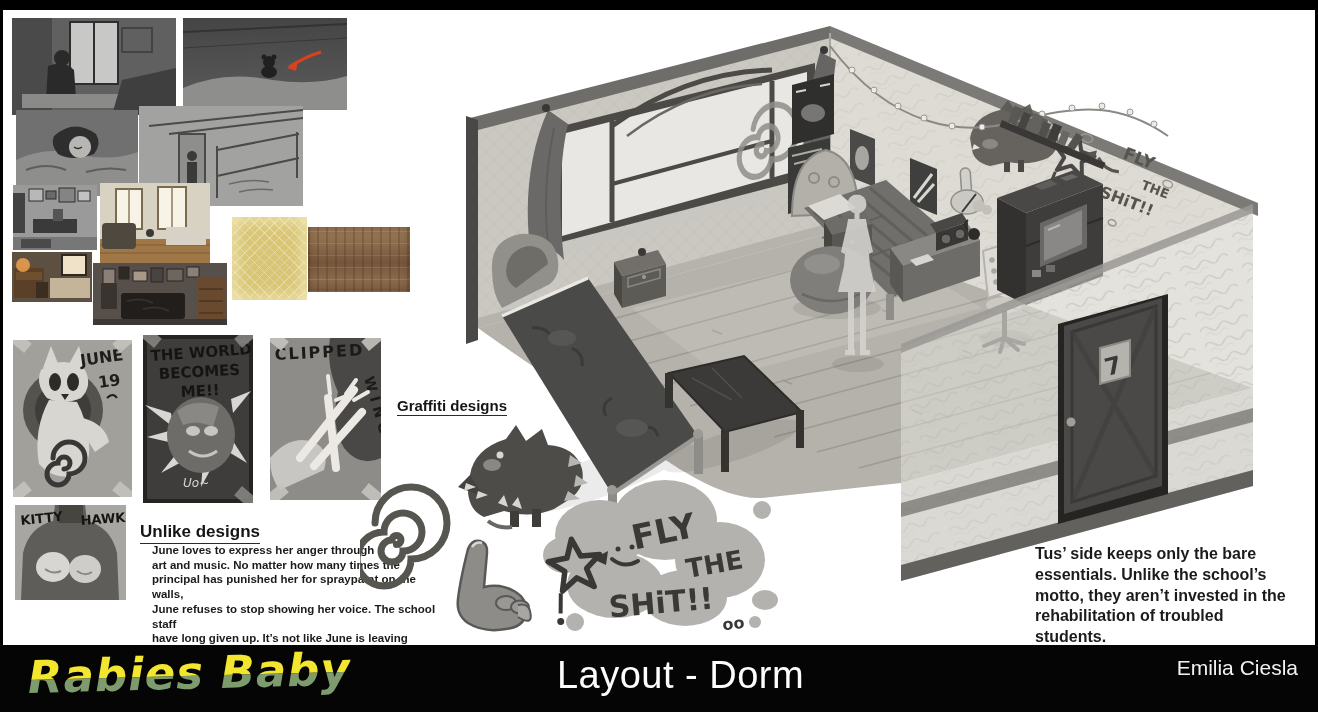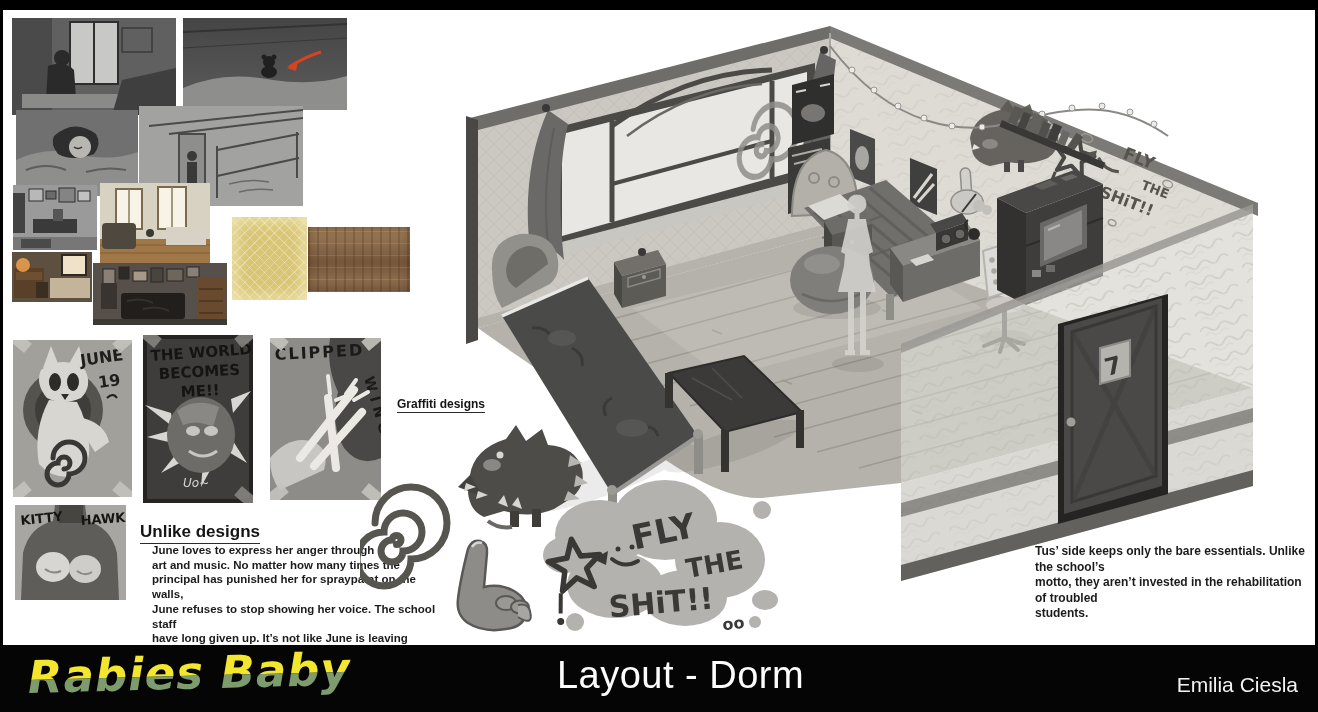--- a/index.html
+++ b/index.html
@@ -10,21 +10,21 @@
   .frame-left{top:0;left:0;width:3px;height:100%;background:#000;}
   .frame-right{top:0;right:0;width:3px;height:100%;background:#000;}
   .footer{left:0;right:0;bottom:0;height:67px;background:#050505;}
   .logo-wrap{left:28px;top:2px;width:300px;height:62px;transform:rotate(-1.5deg);}
   .logo-span{position:absolute;left:0;top:0;white-space:nowrap;
      font-family:"DejaVu Sans",sans-serif;font-weight:bold;font-style:italic;
      font-size:45px;letter-spacing:1px;}
   .logo-top{color:#f3e62f;clip-path:inset(0 0 45% 0);}
   .logo-bottom{color:#7e9b6d;clip-path:inset(55% 0 0 0);}
   .footer-title{left:0;right:0;top:9px;text-align:center;font-size:38px;font-weight:400;color:#fdfdfd;letter-spacing:0.5px;margin-left:43px;}
-  .artist{right:20px;top:28px;font-size:21px;color:#f2f2f2;font-weight:400;}
+  .artist{right:20px;top:11px;font-size:21px;color:#f2f2f2;font-weight:400;}
   .heading{color:#151515;font-weight:600;border-bottom:1.5px solid #2a2a2a;padding-bottom:1px;}
   .body-text{color:#1b1b1b;white-space:pre-line;font-weight:600;}
 </style>
 </head>
 <body>
 
 <div id="stage">
 
   <svg class="abs" style="left:462px;top:8px;" width="810" height="615" viewBox="0 0 810 615">
     <defs>
@@ -558,23 +558,23 @@
     </g>
   </svg>
 
   <div class="abs heading" style="left:140px;top:522px;font-size:17px;">Unlike designs</div>
   <div class="abs body-text" style="left:152px;top:543px;width:288px;font-size:11.5px;line-height:1.28;">June loves to express her anger through
 art and music. No matter how many times the
 principal has punished her for spraypaint on the walls,
 June refuses to stop showing her voice. The school staff
 have long given up. It’s not like June is leaving anytime soon.</div>
 
-  <div class="abs heading" style="left:397px;top:397px;font-size:12px;">Graffiti designs</div>
-
-  <div class="abs body-text" style="left:1035px;top:544px;width:272px;font-size:12px;line-height:1.3;">Tus’ side keeps only the bare essentials. Unlike the school’s
+  <div class="abs heading" style="left:397px;top:397px;font-size:15px;">Graffiti designs</div>
+
+  <div class="abs body-text" style="left:1035px;top:544px;width:272px;font-size:16px;line-height:1.3;">Tus’ side keeps only the bare essentials. Unlike the school’s
 motto, they aren’t invested in the rehabilitation of troubled
 students.</div>
 
   <svg class="abs" style="left:360px;top:415px;" width="420" height="228" viewBox="0 0 420 228">
     <g transform="translate(51,108)">
       <path d="M-36,0 a36,36 0 1 1 36,36 a27,27 0 1 1 -27,-27 a19,19 0 1 1 19,19 a11,11 0 1 1 -11,-11 a4.5,4.5 0 1 1 4.5,4.5" fill="none" stroke="#57554f" stroke-width="7" stroke-linecap="round"></path>
     </g>
     <g transform="translate(98,10)">
       <path d="M12,50 Q16,24 48,14 L58,0 L68,16 L84,4 L90,20 Q118,22 124,44 Q128,62 112,74 L96,84 Q72,94 46,86 L26,92 Q12,86 10,68 Z" fill="#4e4c48"></path>
       <path d="M12,50 L0,62 L26,72 Z" fill="#44423e"></path>

